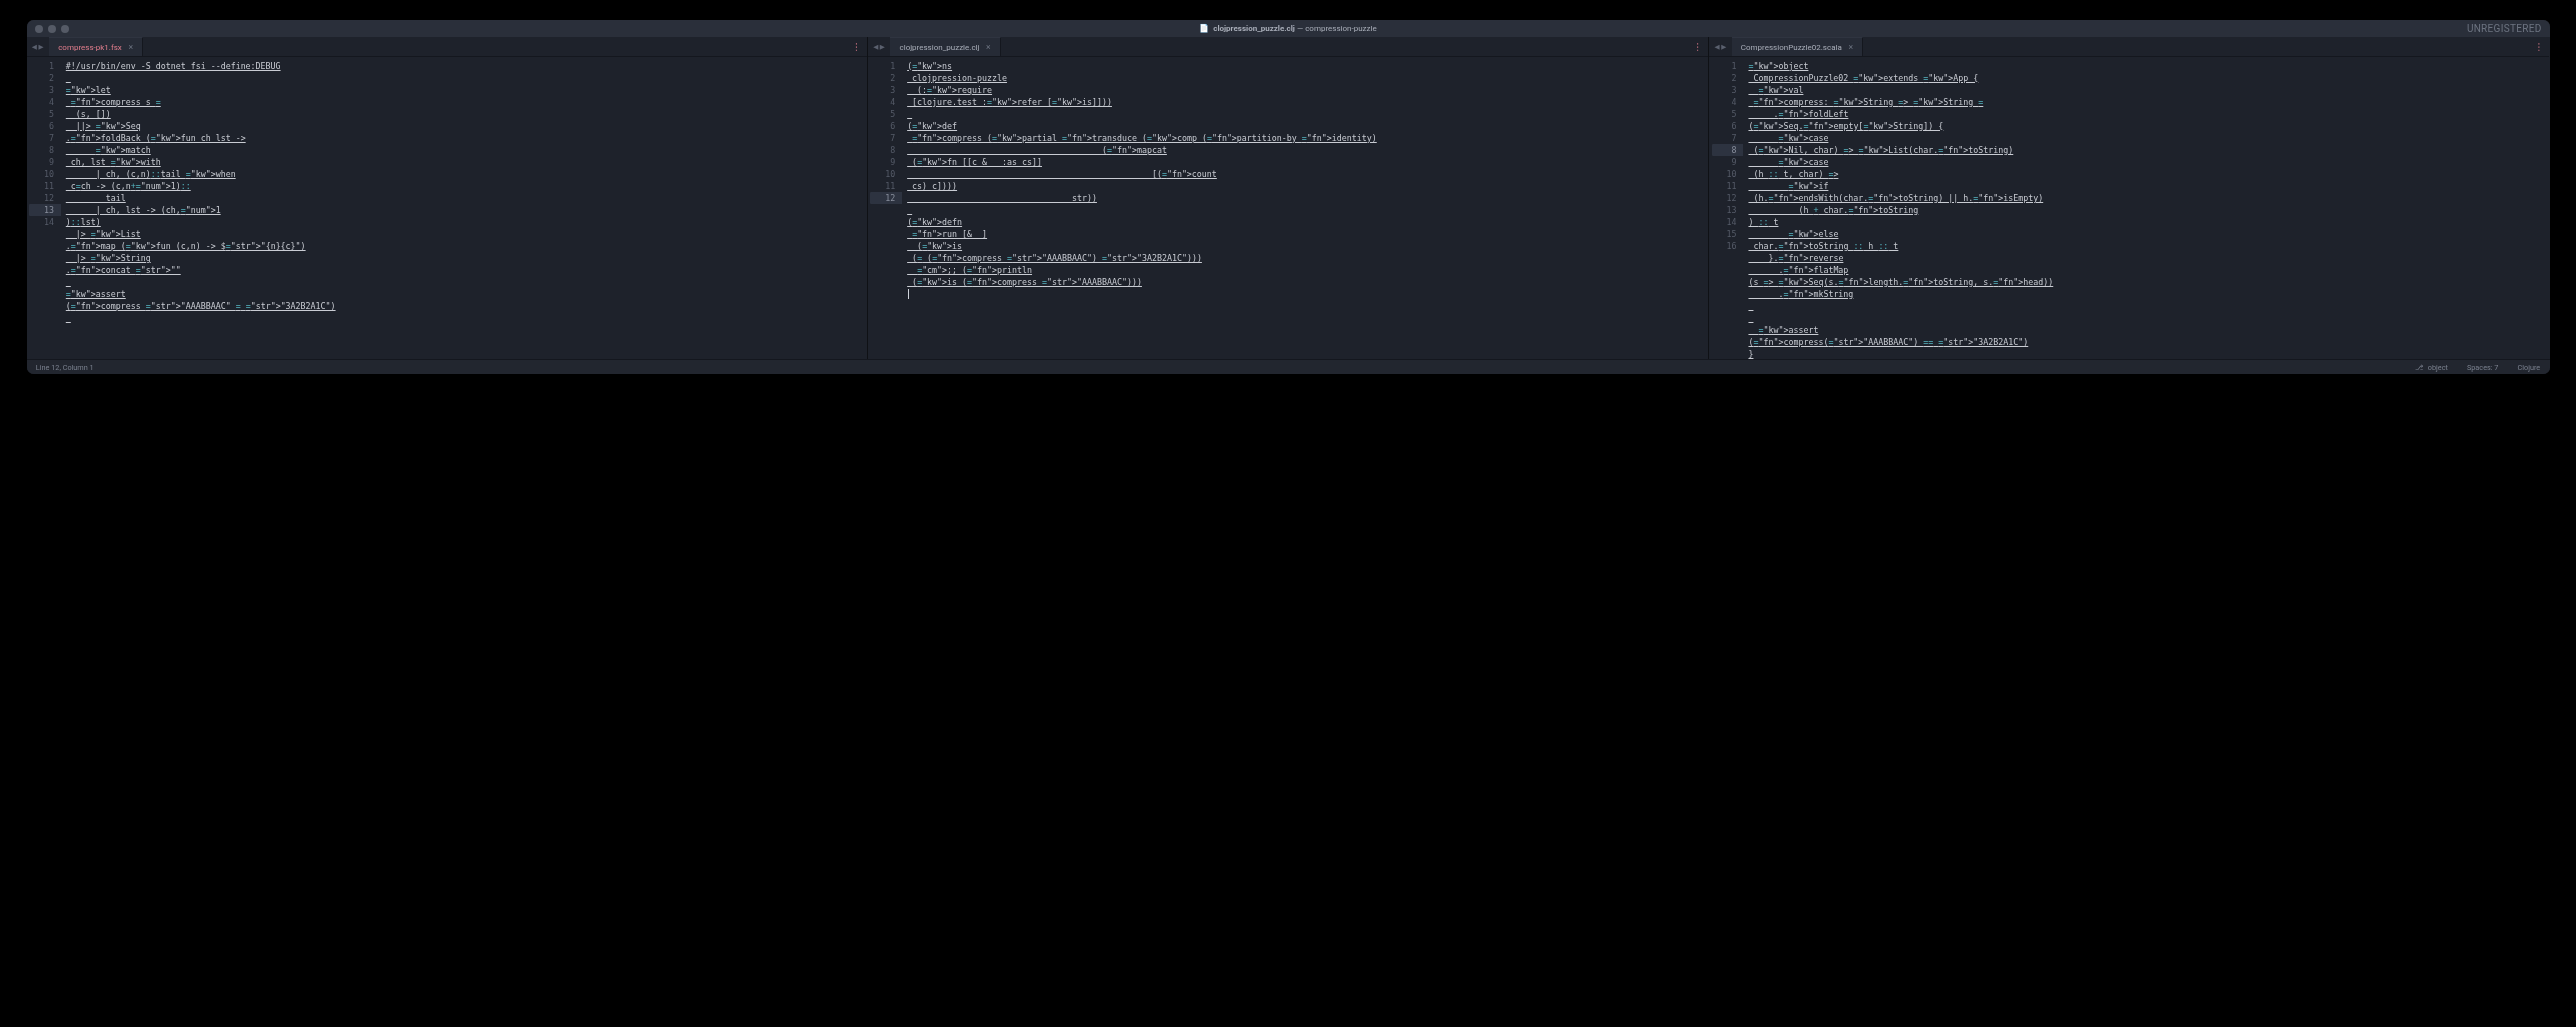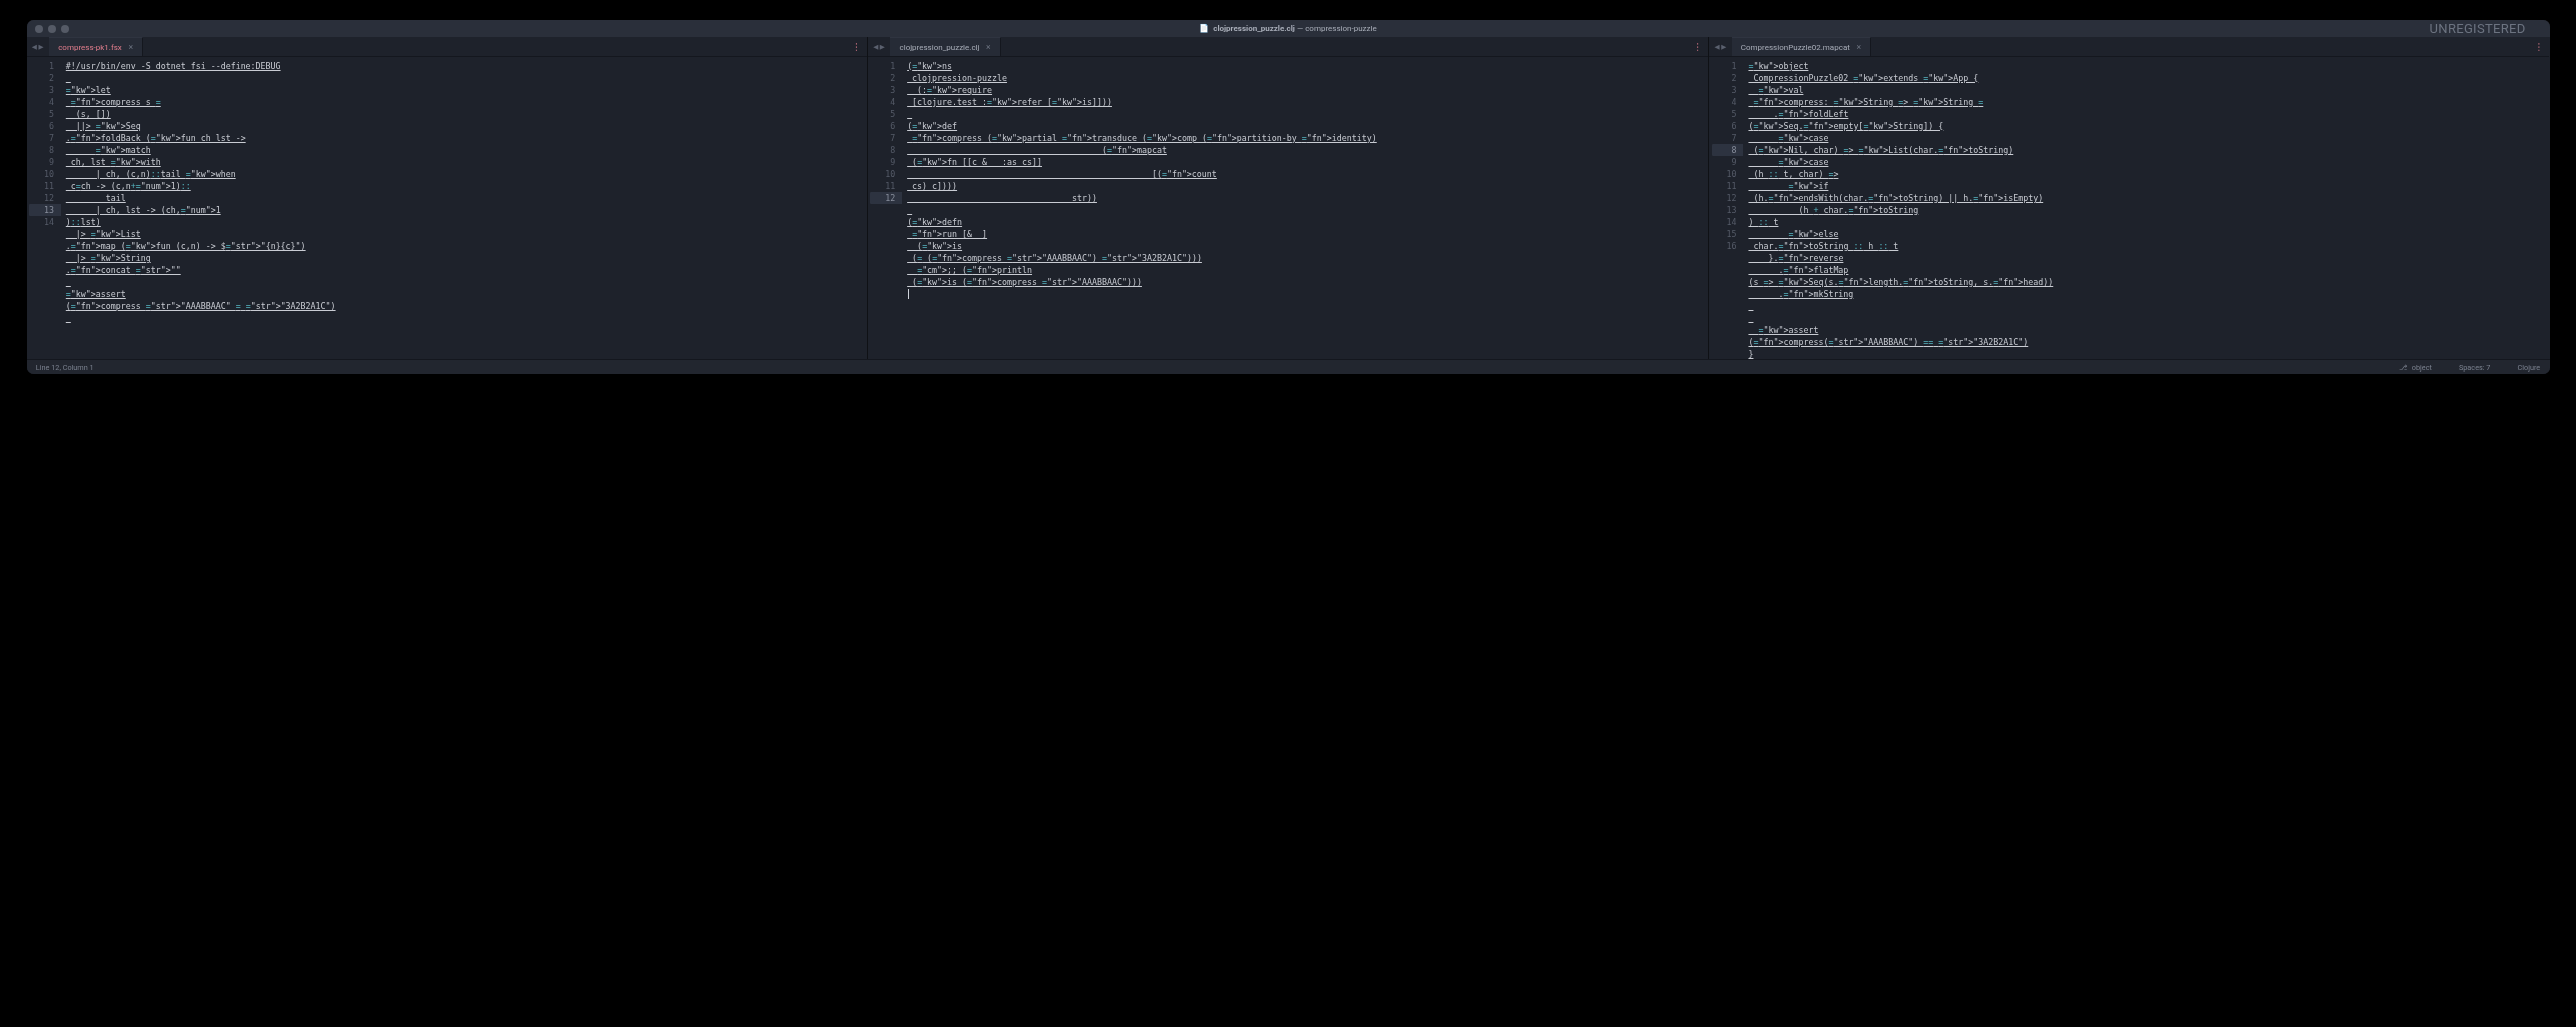--- a/index.html
+++ b/index.html
@@ -33,22 +33,22 @@
   .dot { width: 8px; height: 8px; border-radius: 50%; background: #555a66; }
   .title-center {
     position: absolute; left: 0; right: 0;
     text-align: center;
     color: #a8adb8;
     display: flex; justify-content: center; align-items: center; gap: 4px;
     pointer-events: none;
   }
   .file-glyph { color: #a8adb8; }
   .unreg {
-    position: absolute; right: 24px;
-    color: #6c7380; font-size: 13px; letter-spacing: 0.3px;
+    position: absolute; right: 8px;
+    color: #6c7380; font-size: 10px; letter-spacing: 0.3px;
   }
   .panes {
     flex: 1;
     display: flex;
     min-height: 0;
   }
   .pane {
     flex: 1 1 0;
     display: flex;
     flex-direction: column;
@@ -114,21 +114,21 @@
   }
   .op { color: #56b6c2; }
   .statusbar {
     height: 14.6px;
     background: #22262f;
     display: flex;
     align-items: center;
     font-size: 7.3px;
     color: #7a808e;
     padding: 0 9.3px;
-    gap: 27px;
+    gap: 19px;
     border-top: 0.7px solid #14171e;
   }
   .statusbar .fill { flex: 1; }
   .branch-glyph { font-size: 7.3px; margin-right:2.6px; }
 </style>
 </head>
 <body>
 
 <div class="window">
 
@@ -180,21 +180,21 @@
       <div class="editor">
         <div class="gutter" id="gutter-1"><span class="ln">1</span><span class="ln">2</span><span class="ln">3</span><span class="ln">4</span><span class="ln">5</span><span class="ln">6</span><span class="ln">7</span><span class="ln">8</span><span class="ln">9</span><span class="ln">10</span><span class="ln">11</span><span class="ln active">12</span></div>
         <div class="code" id="code-1"><span class="row">(<span class<span="" class="op">=</span>"kw"&gt;ns</span> clojpression-puzzle<span class="row">  (:<span class<span="" class="op">=</span>"kw"&gt;require</span> [clojure.test :<span class<span="" class="op">=</span>"kw"&gt;refer [<span class<span="" class="op">=</span>"kw"&gt;is]]))<span class="row">&nbsp;</span><span class="row">(<span class<span="" class="op">=</span>"kw"&gt;def</span> <span class<span="" class="op">=</span>"fn"&gt;compress (<span class<span="" class="op">=</span>"kw"&gt;partial <span class<span="" class="op">=</span>"fn"&gt;transduce (<span class<span="" class="op">=</span>"kw"&gt;comp (<span class<span="" class="op">=</span>"fn"&gt;partition-by <span class<span="" class="op">=</span>"fn"&gt;identity)<span class="row">                                       (<span class<span="" class="op">=</span>"fn"&gt;mapcat</span> (<span class<span="" class="op">=</span>"kw"&gt;fn [[c &amp; _ :as cs]]<span class="row">                                                 [(<span class<span="" class="op">=</span>"fn"&gt;count</span> cs) c])))<span class="row">                                 str))</span><span class="row">&nbsp;</span><span class="row">(<span class<span="" class="op">=</span>"kw"&gt;defn</span> <span class<span="" class="op">=</span>"fn"&gt;run [&amp; _]<span class="row">  (<span class<span="" class="op">=</span>"kw"&gt;is</span> (<span class="op">=</span> (<span class<span="" class="op">=</span>"fn"&gt;compress <span class<span="" class="op">=</span>"str"&gt;"AAABBAAC") <span class<span="" class="op">=</span>"str"&gt;"3A2B2A1C")))<span class="row">  <span class<span="" class="op">=</span>"cm"&gt;;; (<span class<span="" class="op">=</span>"fn"&gt;println</span> (<span class<span="" class="op">=</span>"kw"&gt;is (<span class<span="" class="op">=</span>"fn"&gt;compress <span class<span="" class="op">=</span>"str"&gt;"AAABBAAC")))<span class="row"><span class="cursor"></span></span></div>
       </div>
     </div>
 
     <div class="pane">
       <div class="tabbar">
         <div class="nav-arrows">◀ ▶</div>
         <div class="tab">
-          <span class="tabname">CompressionPuzzle02.mapcat</span>
+          <span class="tabname">CompressionPuzzle02.scala</span>
           <span class="close">×</span>
         </div>
         <div class="tabfill"></div>
         <div class="overflow">⋮</div>
       </div>
       <div class="editor">
         <div class="gutter" id="gutter-2"><span class="ln">1</span><span class="ln">2</span><span class="ln">3</span><span class="ln">4</span><span class="ln">5</span><span class="ln">6</span><span class="ln">7</span><span class="ln active">8</span><span class="ln">9</span><span class="ln">10</span><span class="ln">11</span><span class="ln">12</span><span class="ln">13</span><span class="ln">14</span><span class="ln">15</span><span class="ln">16</span></div>
         <div class="code" id="code-2"><span class="row"><span class<span="" class="op">=</span>"kw"&gt;object</span> CompressionPuzzle02 <span class<span="" class="op">=</span>"kw"&gt;extends <span class<span="" class="op">=</span>"kw"&gt;App {<span class="row">  <span class<span="" class="op">=</span>"kw"&gt;val</span> <span class<span="" class="op">=</span>"fn"&gt;compress: <span class<span="" class="op">=</span>"kw"&gt;String <span class="op">=</span>&gt; <span class<span="" class="op">=</span>"kw"&gt;String <span class="op">=</span><span class="row">    _.<span class<span="" class="op">=</span>"fn"&gt;foldLeft</span>(<span class<span="" class="op">=</span>"kw"&gt;Seq.<span class<span="" class="op">=</span>"fn"&gt;empty[<span class<span="" class="op">=</span>"kw"&gt;String]) {<span class="row">      <span class<span="" class="op">=</span>"kw"&gt;case</span> (<span class<span="" class="op">=</span>"kw"&gt;Nil, char) <span class="op">=</span>&gt; <span class<span="" class="op">=</span>"kw"&gt;List(char.<span class<span="" class="op">=</span>"fn"&gt;toString)<span class="row">      <span class<span="" class="op">=</span>"kw"&gt;case</span> (h <span class="op">::</span> t, char) <span class="op">=</span>&gt;<span class="row">        <span class<span="" class="op">=</span>"kw"&gt;if</span> (h.<span class<span="" class="op">=</span>"fn"&gt;endsWith(char.<span class<span="" class="op">=</span>"fn"&gt;toString) || h.<span class<span="" class="op">=</span>"fn"&gt;isEmpty)<span class="row">          (h <span class="op">+</span> char.<span class<span="" class="op">=</span>"fn"&gt;toString</span>) <span class="op">::</span> t<span class="row">        <span class<span="" class="op">=</span>"kw"&gt;else</span> char.<span class<span="" class="op">=</span>"fn"&gt;toString <span class="op">::</span> h <span class="op">::</span> t<span class="row">    }.<span class<span="" class="op">=</span>"fn"&gt;reverse</span><span class="row">      .<span class<span="" class="op">=</span>"fn"&gt;flatMap</span>(s <span class="op">=</span>&gt; <span class<span="" class="op">=</span>"kw"&gt;Seq(s.<span class<span="" class="op">=</span>"fn"&gt;length.<span class<span="" class="op">=</span>"fn"&gt;toString, s.<span class<span="" class="op">=</span>"fn"&gt;head))<span class="row">      .<span class<span="" class="op">=</span>"fn"&gt;mkString</span><span class="row">&nbsp;</span><span class="row">&nbsp;</span><span class="row">  <span class<span="" class="op">=</span>"kw"&gt;assert</span>(<span class<span="" class="op">=</span>"fn"&gt;compress(<span class<span="" class="op">=</span>"str"&gt;"AAABBAAC") <span class="op">==</span> <span class<span="" class="op">=</span>"str"&gt;"3A2B2A1C")<span class="row">}</span></div>
       </div>
     </div>

